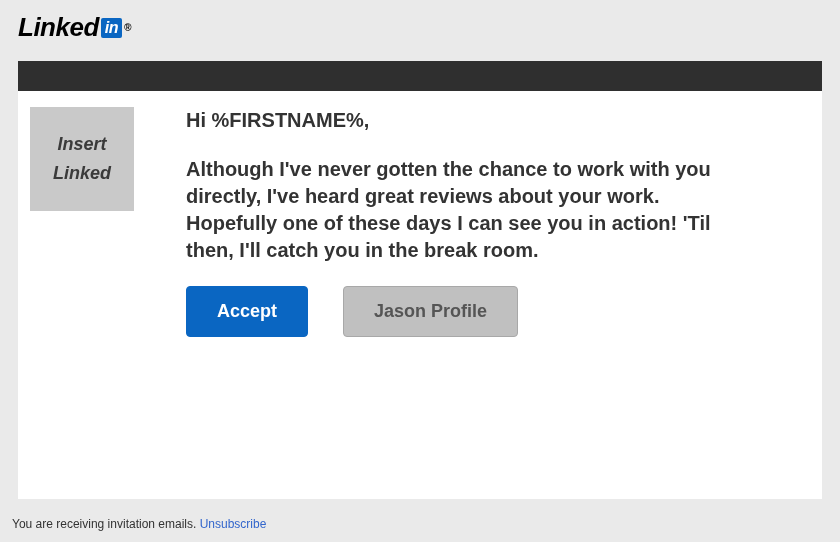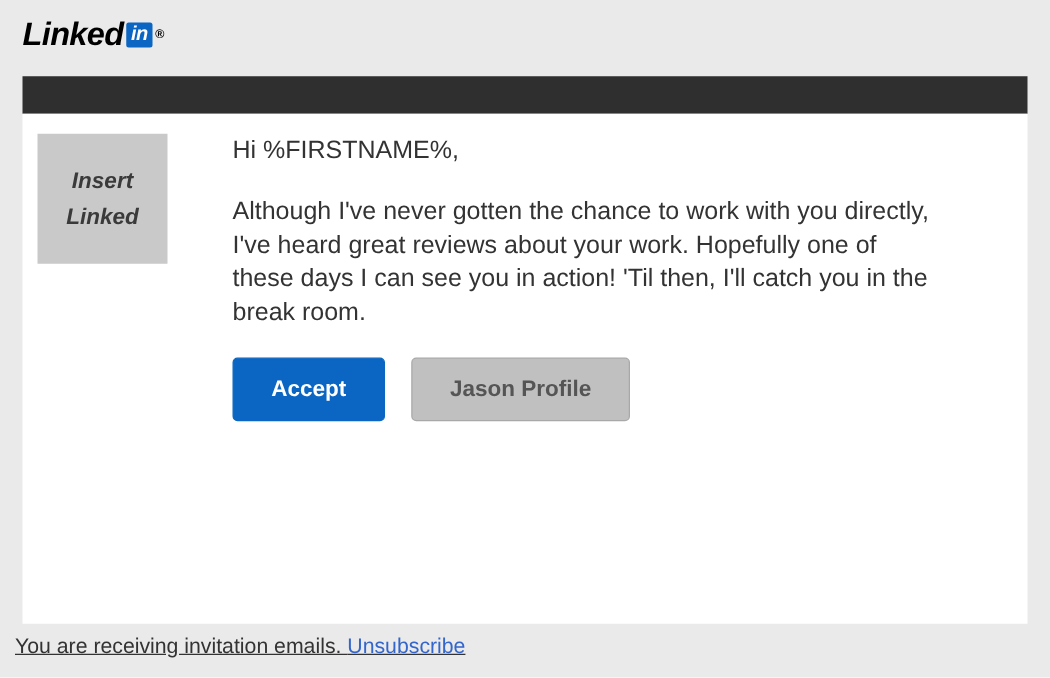--- a/index.html
+++ b/index.html
@@ -70,47 +70,46 @@
     text-align: center;
     flex-shrink: 0;
   }
   .content {
     padding-left: 52px;
     font-size: 20px;
     color: #333;
     line-height: 1.35;
     max-width: 620px;
   }
-  .content p { margin-bottom: 22px; }
+  .content p { margin-bottom: 22px; font-weight: bold; }
   .content .sig { margin-bottom: 28px; }
-  .btn-row { display: flex; gap: 21px; }
+  .btn-row { display: flex; gap: 35px; }
   .btn {
     font-size: 18px;
     font-weight: 700;
     padding: 14px 30px;
     border-radius: 4px;
     border: 1px solid;
     cursor: pointer;
     font-family: inherit;
   }
   .btn-primary {
     background: #0a66c2;
     color: #fff;
     border-color: #0a66c2;
   }
   .btn-secondary {
     background: #c0c0c0;
     color: #555;
     border-color: #a8a8a8;
   }
   .footer {
-    padding: 8px 18px 0 12px;
-    font-size: 17px;
+    padding: 18px 18px 0 12px;
+    font-size: 12px;
     color: #333;
-    text-decoration: underline;
   }
   .footer a {
     color: #3366cc;
     text-decoration: none;
     cursor: pointer;
   }
 </style>
 </head>
 <body>
 

